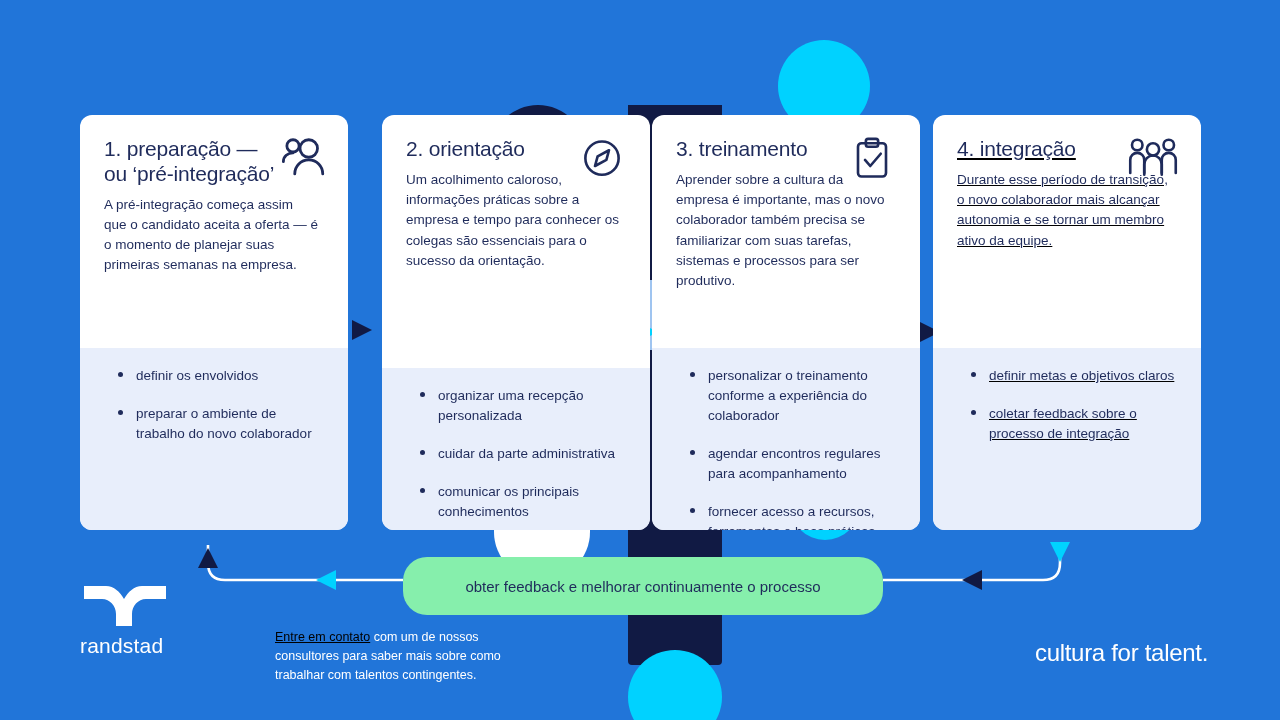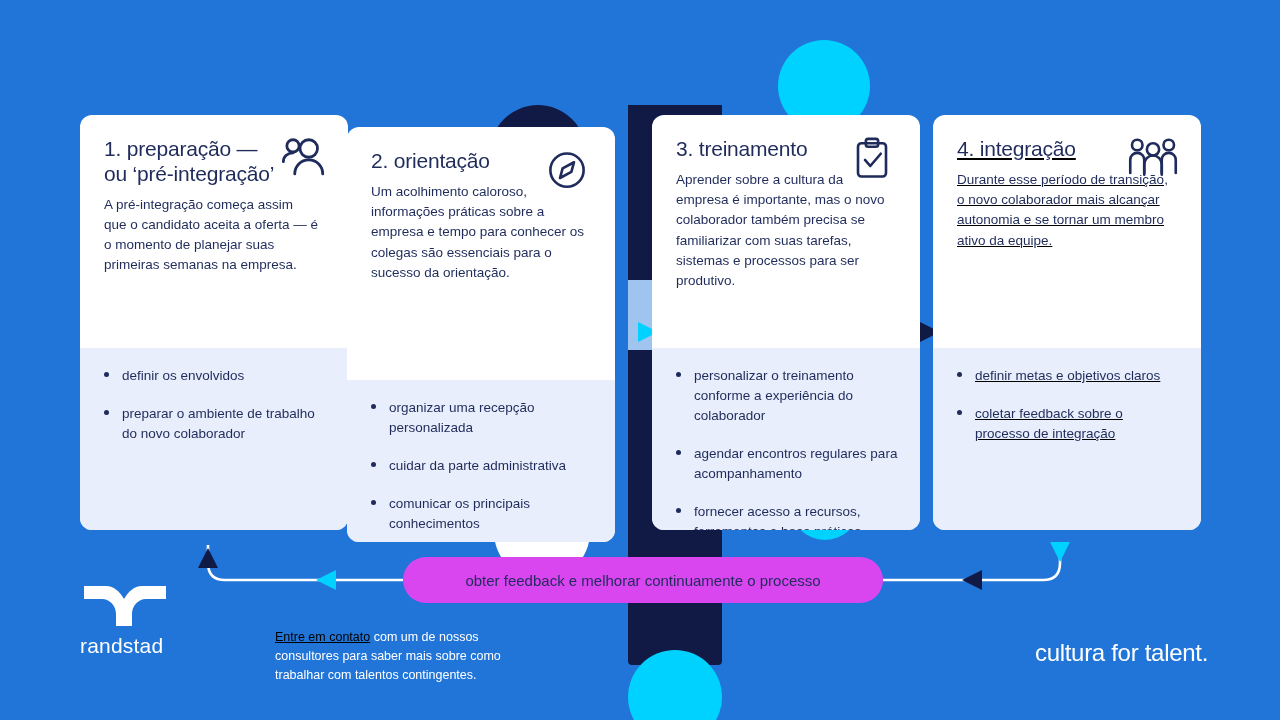--- a/index.html
+++ b/index.html
@@ -25,62 +25,62 @@
   
   #connectors{position:absolute;left:0;top:0;width:1280px;height:720px;}
 
   
   .card{
     position:absolute;top:115px;width:268px;height:415px;
     background:#ffffff;border-radius:12px;overflow:hidden;
     display:flex;flex-direction:column;
   }
   #card-1{left:80px;}
-  #card-2{left:347px;margin-top:12px;}
+  #card-2{left:382px;}
   #card-3{left:652px;}
   #card-4{left:933px;text-decoration:underline;}
 
   .card-top{padding:22px 24px 6px 24px;position:relative;flex:0 0 auto;}
   .card-title{
     color:#1f2b5b;font-size:21px;line-height:1.18;font-weight:400;
     margin:0 0 8px 0;letter-spacing:-.2px;max-width:185px;
   }
   .card-title.two-line{max-width:200px;}
   .card-desc{
     color:#1f2b5b;font-size:13.5px;line-height:1.5;margin:0;
     max-width:215px;font-weight:400;
   }
   .card-icon{position:absolute;right:20px;top:18px;width:56px;height:52px;}
   .card-icon svg{display:block;width:100%;height:100%;}
 
   .card-bullets{
     margin-top:auto;background:#e8eefb;flex:1 1 auto;
-    padding:18px 22px 20px 22px;
+    padding:18px 22px 20px 36px;
   }
   ul.bullets{list-style:none;margin:0;padding:0;}
   ul.bullets li{
     position:relative;padding-left:20px;margin-bottom:18px;
     color:#1f2b5b;font-size:13.5px;line-height:1.48;
   }
   ul.bullets li:last-child{margin-bottom:0;}
   ul.bullets li::before{
     content:"";position:absolute;left:2px;top:6px;
     width:5px;height:5px;border-radius:50%;background:#1f2b5b;
   }
 
   
   #card-1 .card-top{height:205px;}
   #card-2 .card-top{height:225px;}
   #card-3 .card-top{height:205px;}
   #card-4 .card-top{height:205px;}
 
   
   #feedback-pill{
-    position:absolute;left:403px;top:557px;width:480px;height:46px;
-    background:#d946ef;border-radius:24px;
+    position:absolute;left:403px;top:557px;width:480px;height:58px;
+    background:#86efac;border-radius:24px;
     display:flex;align-items:center;justify-content:center;
   }
   #feedback-pill span{color:#1f2b5b;font-size:15px;}
 
   
   #logo{position:absolute;left:80px;top:580px;width:92px;}
   #logo svg{display:block;}
   #logo-word{color:#ffffff;font-size:21px;letter-spacing:.2px;margin-top:4px;display:block;}
 
   #contact-text{

